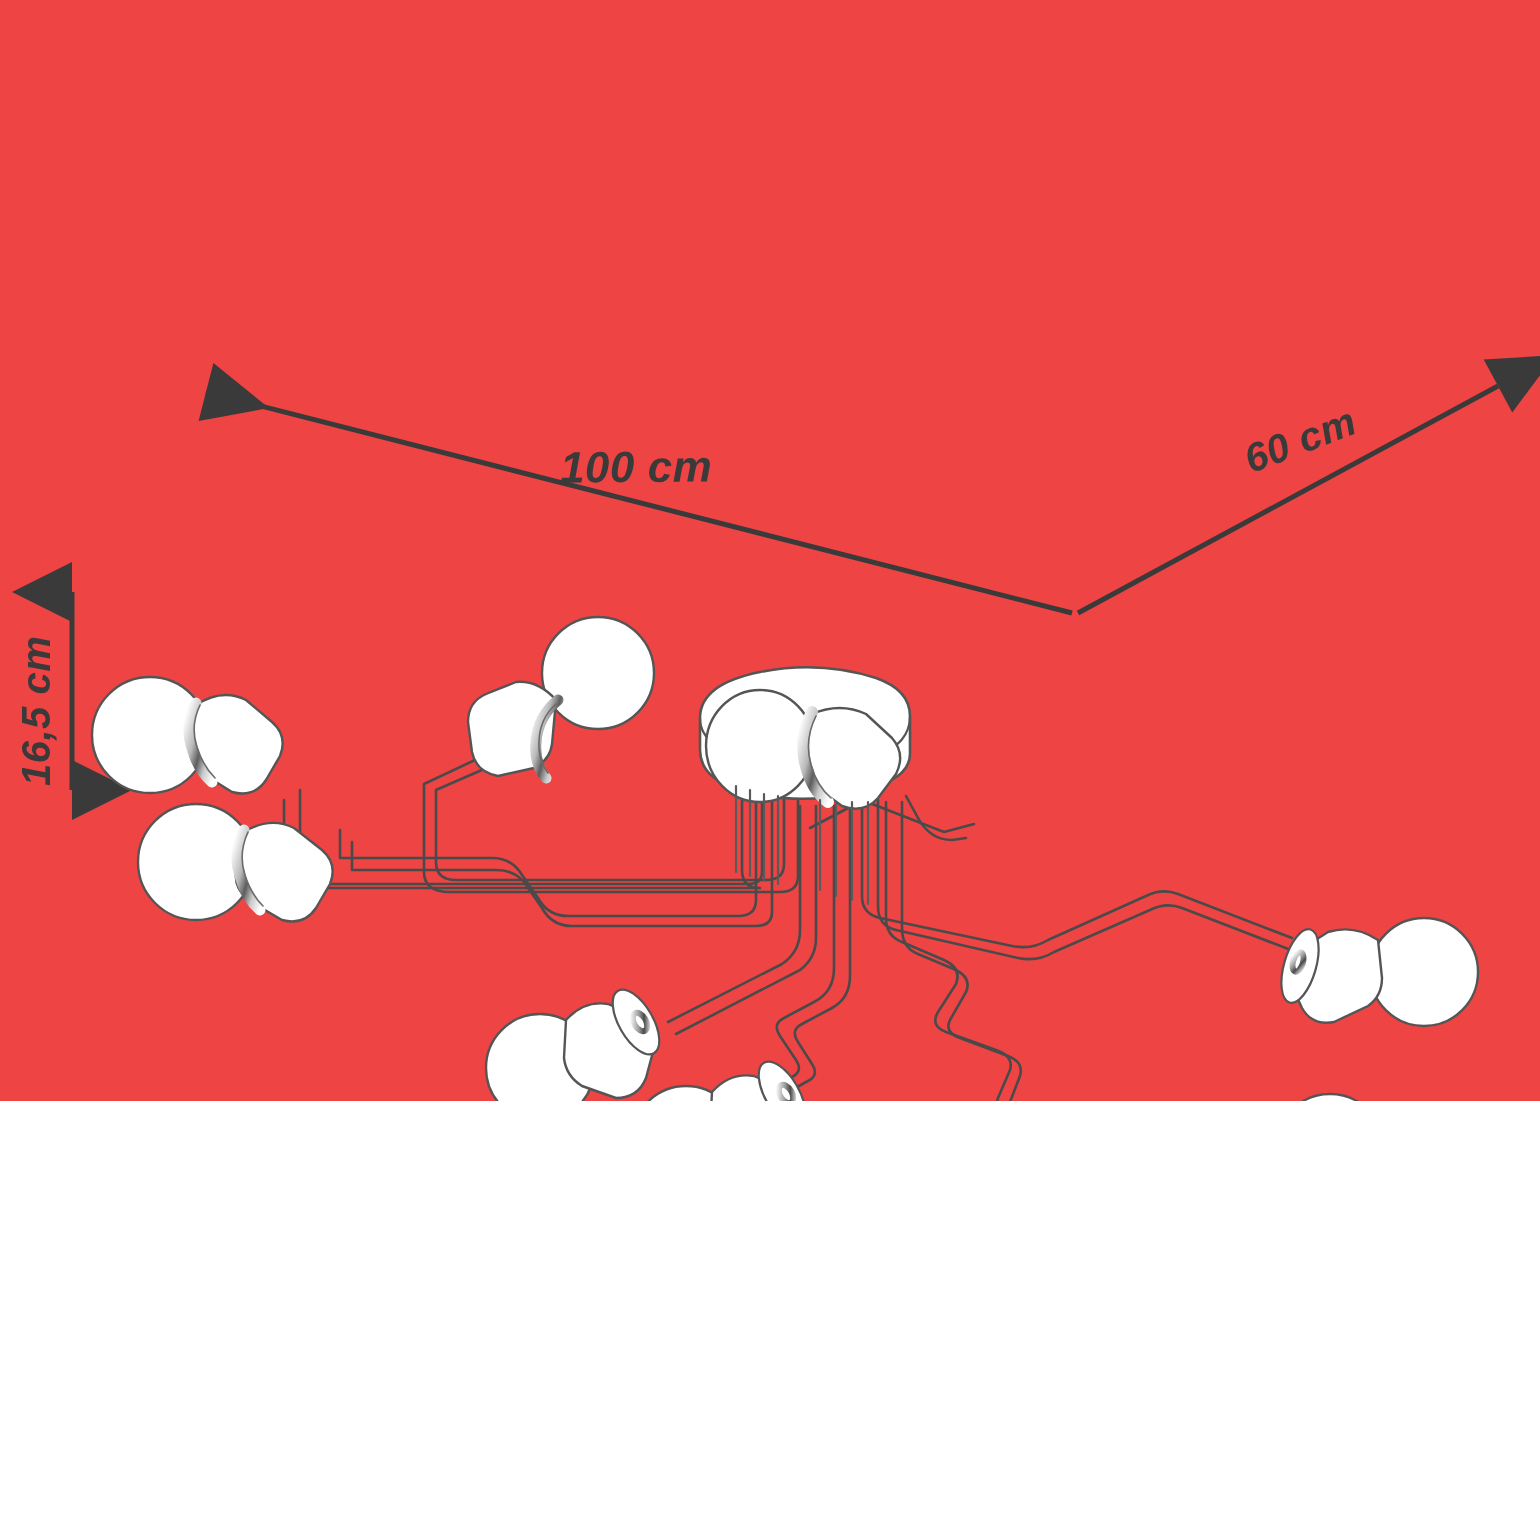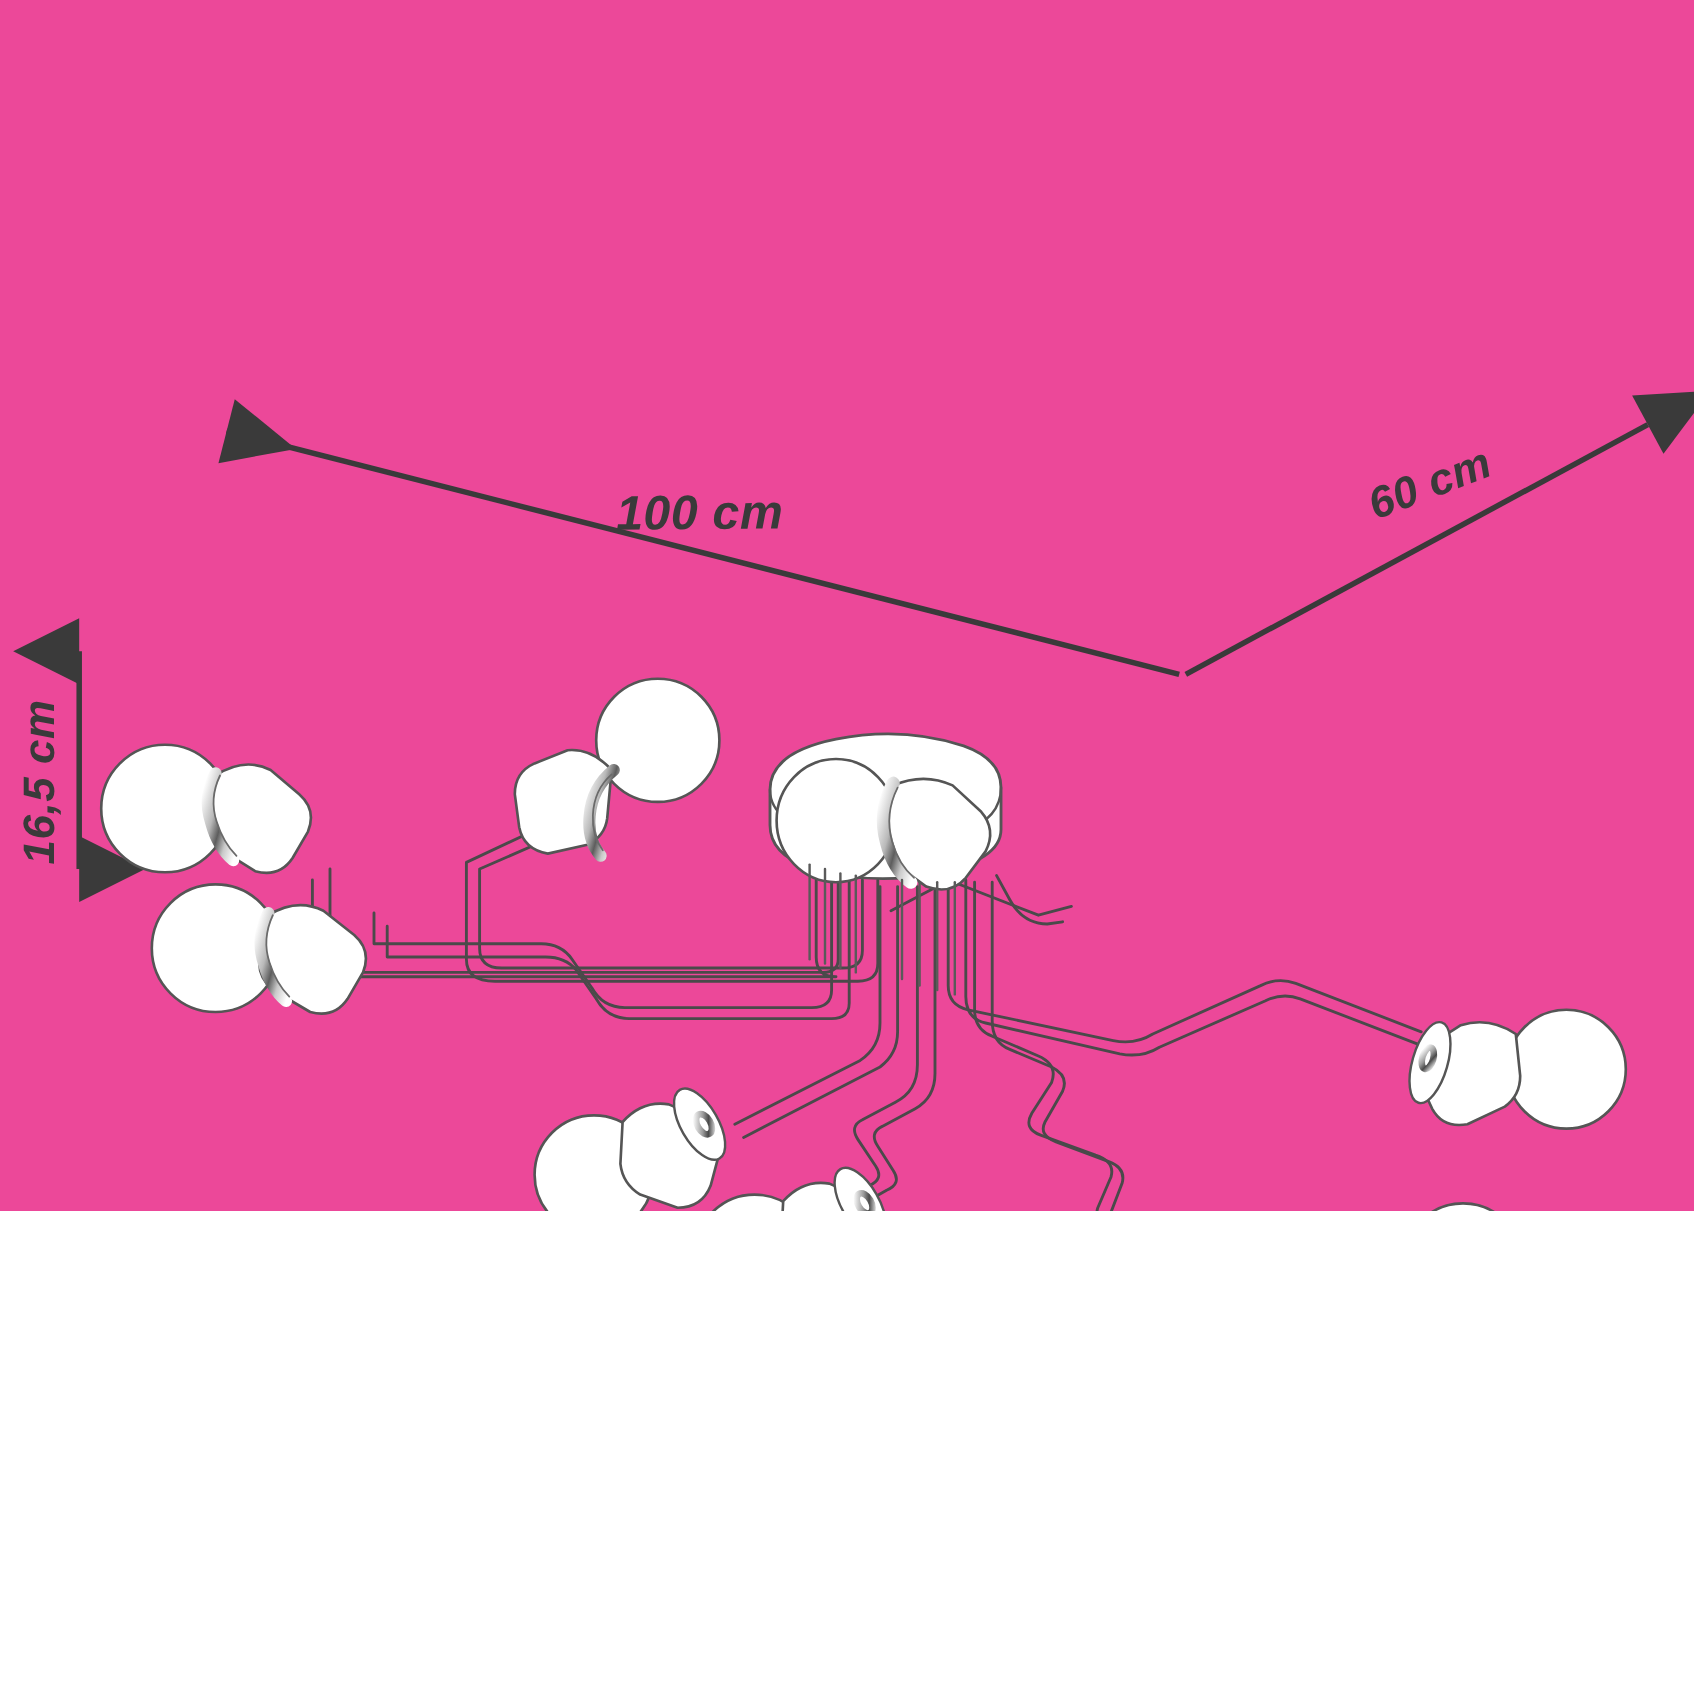--- a/index.html
+++ b/index.html
@@ -7,21 +7,21 @@
     padding: 0;
     background: #ffffff;
   }
   body {
     font-family: "Liberation Sans", sans-serif;
   }
   #page {
     position: relative;
     width: 1540px;
     height: 1101px;
-    background: #ec4899;
+    background: #ef4444;
     overflow: hidden;
   }
   #drawing {
     position: absolute;
     left: 0;
     top: 0;
     width: 1540px;
     height: 1540px;
   }
   .dimlabel {

